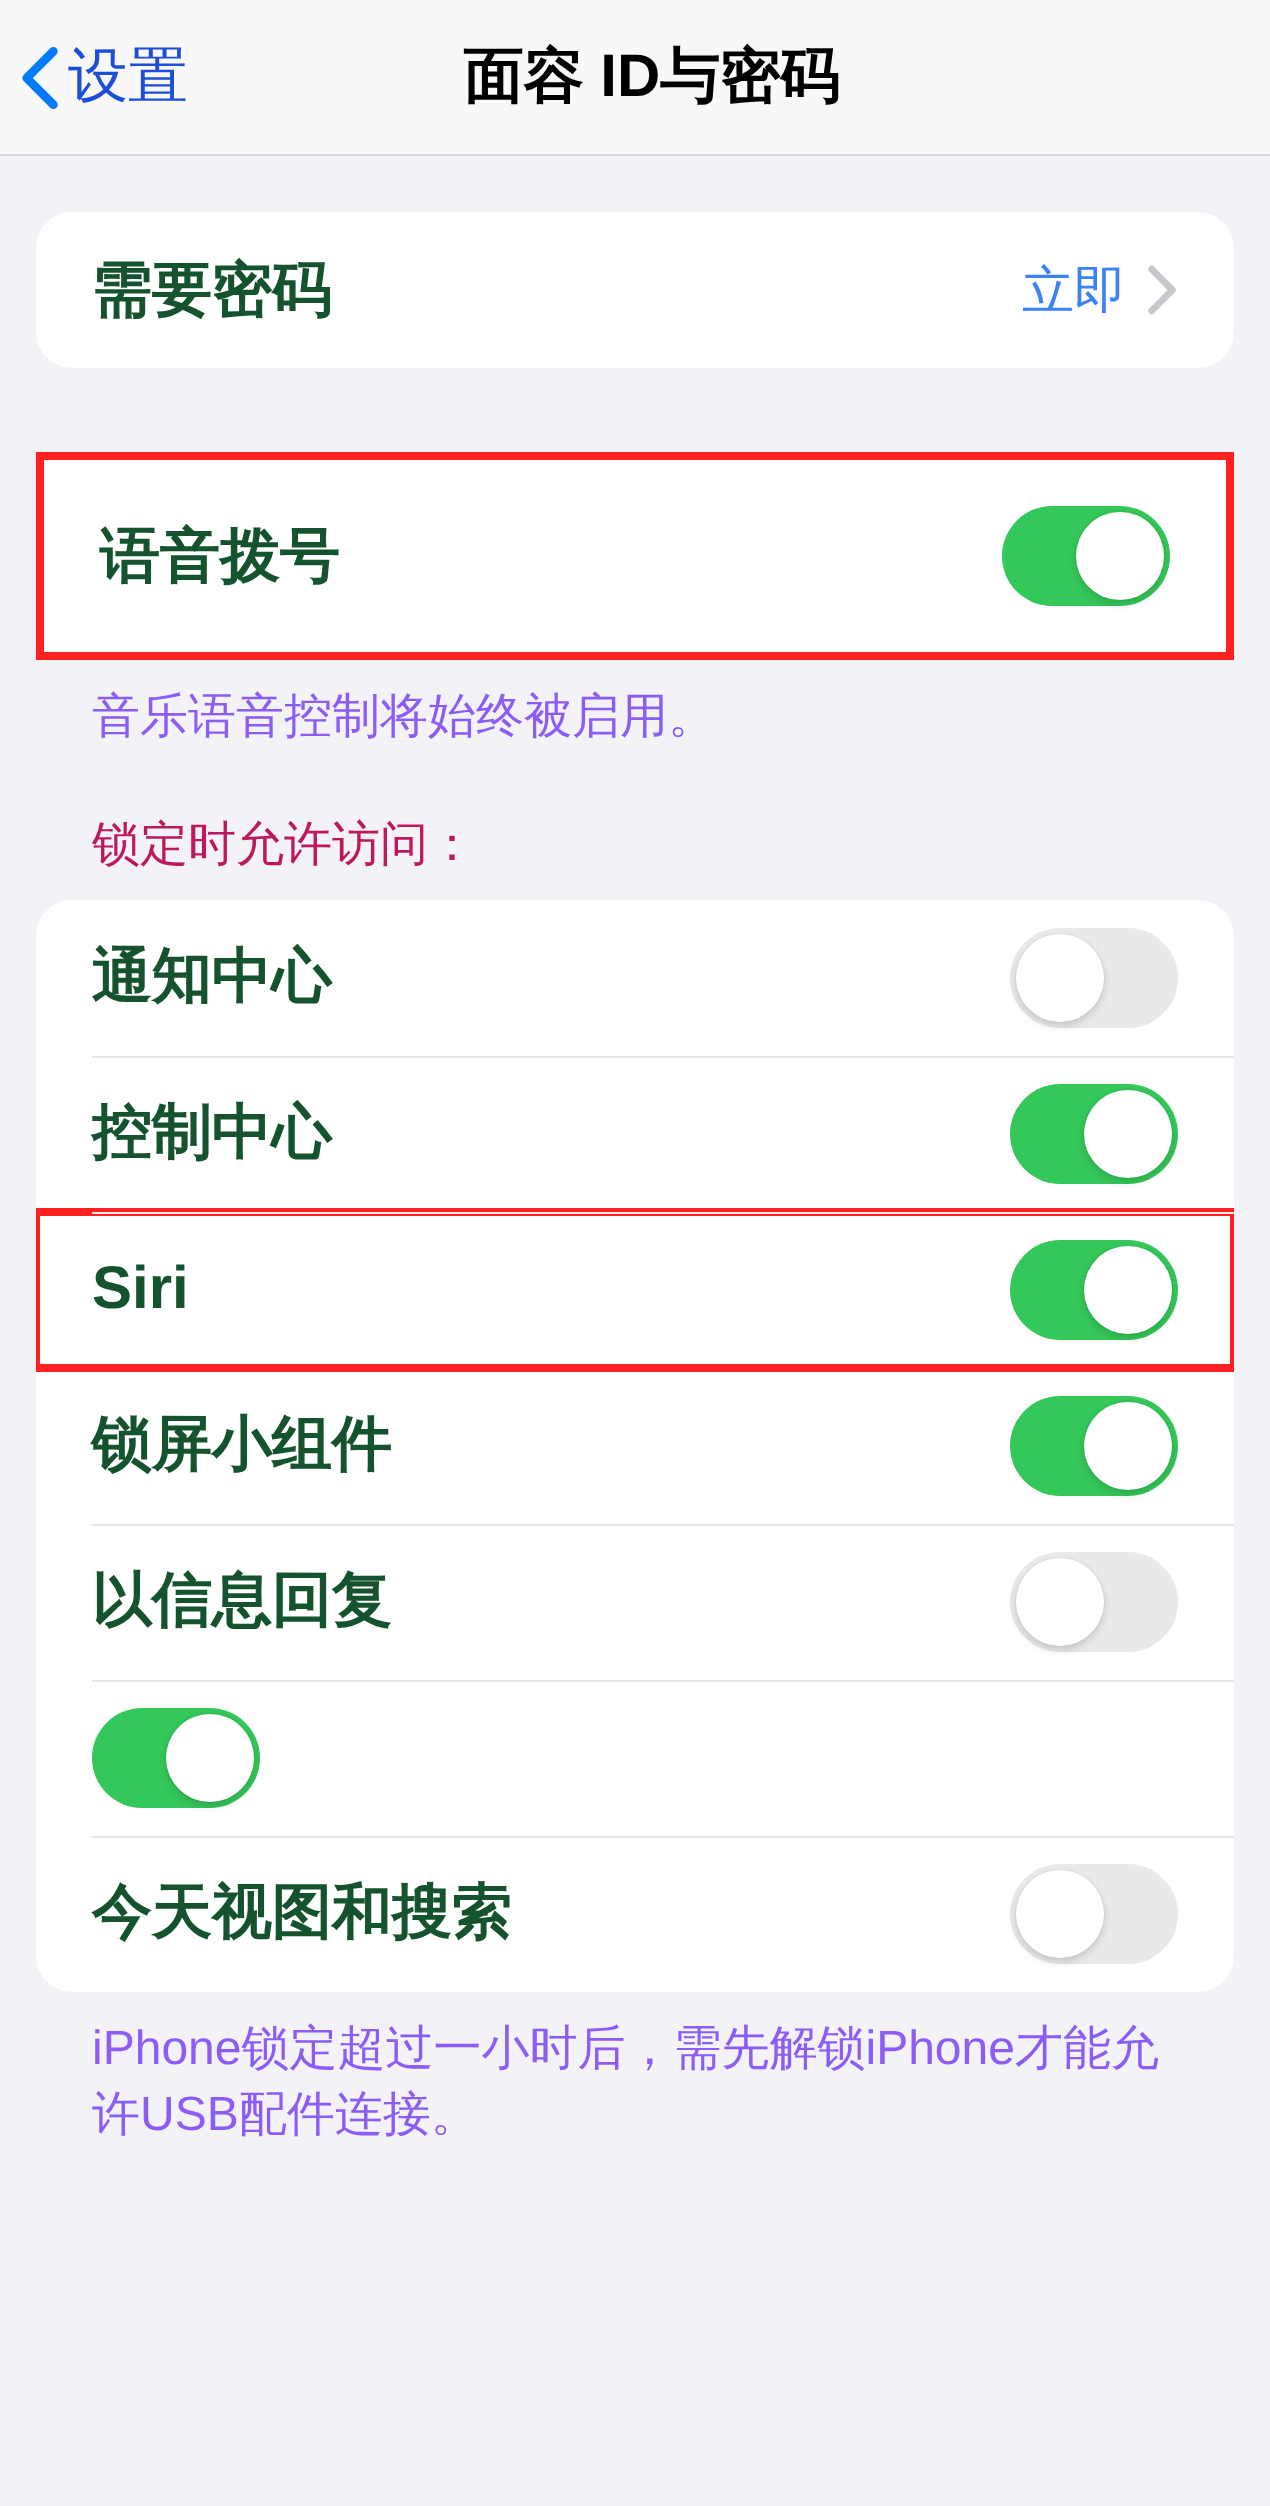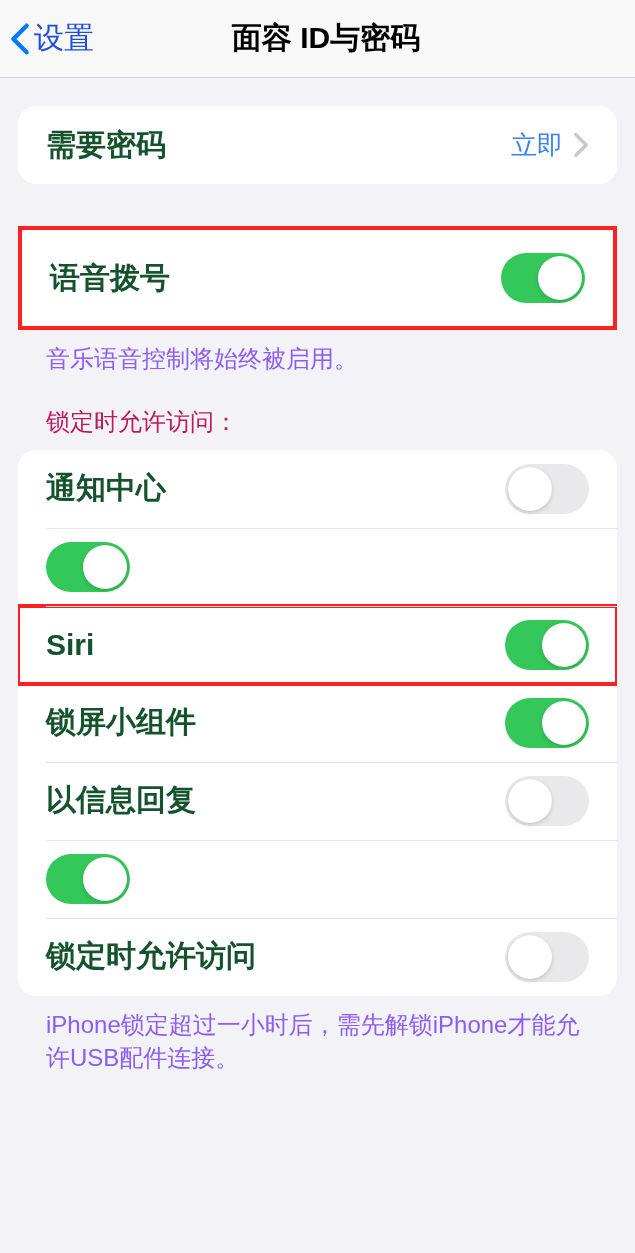--- a/index.html
+++ b/index.html
@@ -156,20 +156,21 @@
   <div class="header-text">锁定时允许访问：</div>
 
   <div class="group" id="lock-access-group">
       <div class="row">
         <span class="row-label">通知中心</span>
         <div class="toggle off">
           <div class="knob"></div>
         </div>
       </div>
       <div class="row">
+        <span class="row-label">控制中心</span>
         <div class="toggle on">
           <div class="knob"></div>
         </div>
       </div>
       <div class="row highlight-row">
         <span class="row-label">Siri</span>
         <div class="toggle on">
           <div class="knob"></div>
         </div>
       </div>
@@ -184,21 +185,21 @@
         <div class="toggle off">
           <div class="knob"></div>
         </div>
       </div>
       <div class="row">
         <div class="toggle on">
           <div class="knob"></div>
         </div>
       </div>
       <div class="row">
-        <span class="row-label">锁定时允许访问</span>
+        <span class="row-label">今天视图和搜索</span>
         <div class="toggle off">
           <div class="knob"></div>
         </div>
       </div>
     </div>
 
   <div class="footer-text">iPhone锁定超过一小时后，需先解锁iPhone才能允许USB配件连接。</div>
 
 </div>
 

